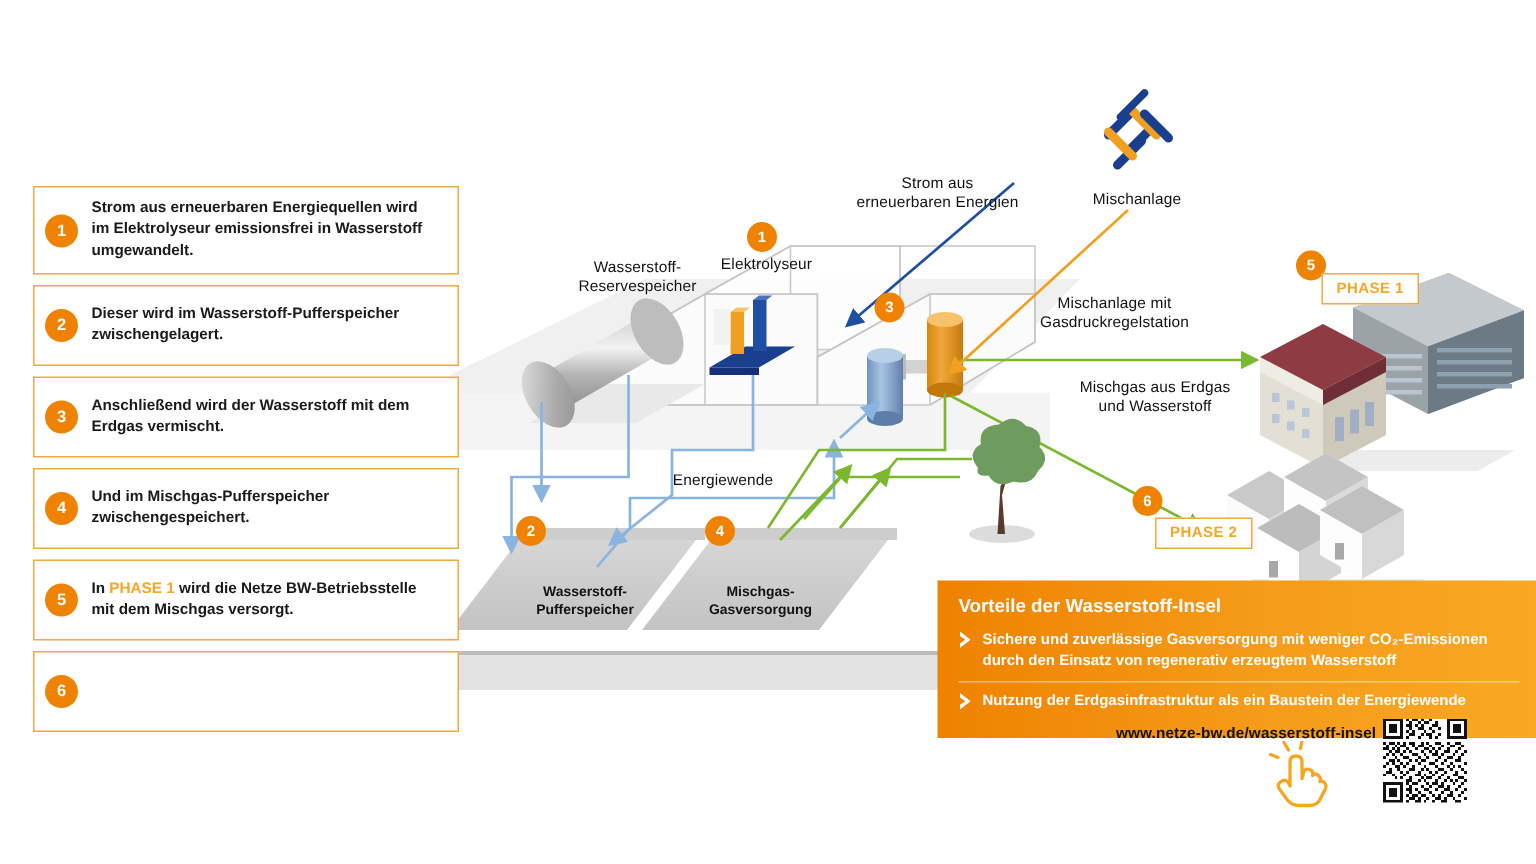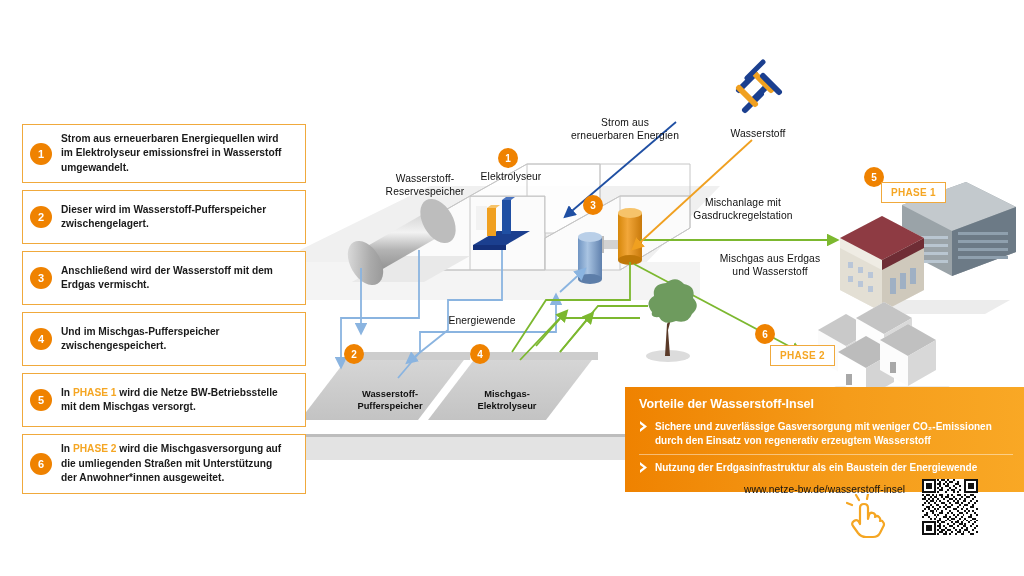--- a/index.html
+++ b/index.html
@@ -37,21 +37,21 @@
   .advbox{position:absolute;left:625px;top:387px;width:402px;
       background:linear-gradient(to right,#ef8200 0%,#f59c1a 55%,#f9a825 100%);
       color:#fff;padding:10px 14px 12px 14px;box-sizing:border-box;}
   .adv-title{font-size:12.5px;font-weight:700;margin-bottom:9px;}
   .adv-row{display:flex;align-items:flex-start;margin-bottom:6px;}
   .adv-chev{flex:0 0 auto;margin-right:7px;margin-top:1px;}
   .adv-txt{font-size:10px;line-height:1.38;font-weight:600;}
   .adv-sep{height:1px;background:rgba(255,255,255,.45);margin:5px 0 6px 0;}
 
   
-  .url{position:absolute;left:744px;top:484px;font-size:10.2px;font-weight:400;color:#111;letter-spacing:.1px;}
+  .url{position:absolute;left:744px;top:484px;font-size:10.2px;font-weight:700;color:#111;letter-spacing:.1px;}
   .qr{position:absolute;left:922px;top:479px;width:56px;height:56px;}
   .hand{position:absolute;left:846px;top:494px;width:52px;height:46px;}
   .tank-label{position:absolute;font-size:9.3px;font-weight:700;color:#111;
       text-align:center;line-height:1.32;white-space:pre-line;}
 </style>
 </head>
 <body>
 
 <div id="stage">
 
@@ -295,39 +295,38 @@
       <div class="lg-txt"><span>Und im Mischgas-Pufferspeicher zwischengespeichert.</span></div>
     </div>
 
     <div class="lg-item">
       <div class="lg-num">5</div>
       <div class="lg-txt"><span>In </span><span class="ph">PHASE 1</span><span> wird die Netze BW-Betriebsstelle mit dem Mischgas versorgt.</span></div>
     </div>
 
     <div class="lg-item">
       <div class="lg-num">6</div>
-      <div class="lg-txt"><span>In </span><span class="ph">PHASE 2</span><span> wird die Mischgasversorgung auf die umliegenden Straßen mit Unterstützung der Anwohner*innen ausgeweitet.</span></div>
     </div>
   </div>
 
   <div class="lbl" style="left:370px;top:172px;width:110px;">Wasserstoff-
 Reservespeicher</div>
   <div class="lbl" style="left:466px;top:170px;width:90px;">Elektrolyseur</div>
   <div class="lbl" style="left:560px;top:116px;width:130px;">Strom aus
 erneuerbaren Energien</div>
-  <div class="lbl" style="left:716px;top:127px;width:84px;">Wasserstoff</div>
+  <div class="lbl" style="left:716px;top:127px;width:84px;">Mischanlage</div>
   <div class="lbl" style="left:668px;top:196px;width:150px;">Mischanlage mit
 Gasdruckregelstation</div>
   <div class="lbl" style="left:700px;top:252px;width:140px;">Mischgas aus Erdgas
 und Wasserstoff</div>
   <div class="lbl" style="left:432px;top:314px;width:100px;">Energiewende</div>
   <div class="tank-label" style="left:330px;top:388px;width:120px;">Wasserstoff-
 Pufferspeicher</div>
   <div class="tank-label" style="left:448px;top:388px;width:118px;">Mischgas-
-Elektrolyseur</div>
+Gasversorgung</div>
 
   <div class="cnum" style="left:498px;top:148px;">1</div>
   <div class="cnum" style="left:344px;top:344px;">2</div>
   <div class="cnum" style="left:583px;top:195px;">3</div>
   <div class="cnum" style="left:470px;top:344px;">4</div>
   <div class="cnum" style="left:864px;top:167px;">5</div>
   <div class="cnum" style="left:755px;top:324px;">6</div>
 
   <div class="phase-badge" style="left:881px;top:182px;">PHASE 1</div>
   <div class="phase-badge" style="left:770px;top:345px;">PHASE 2</div>

